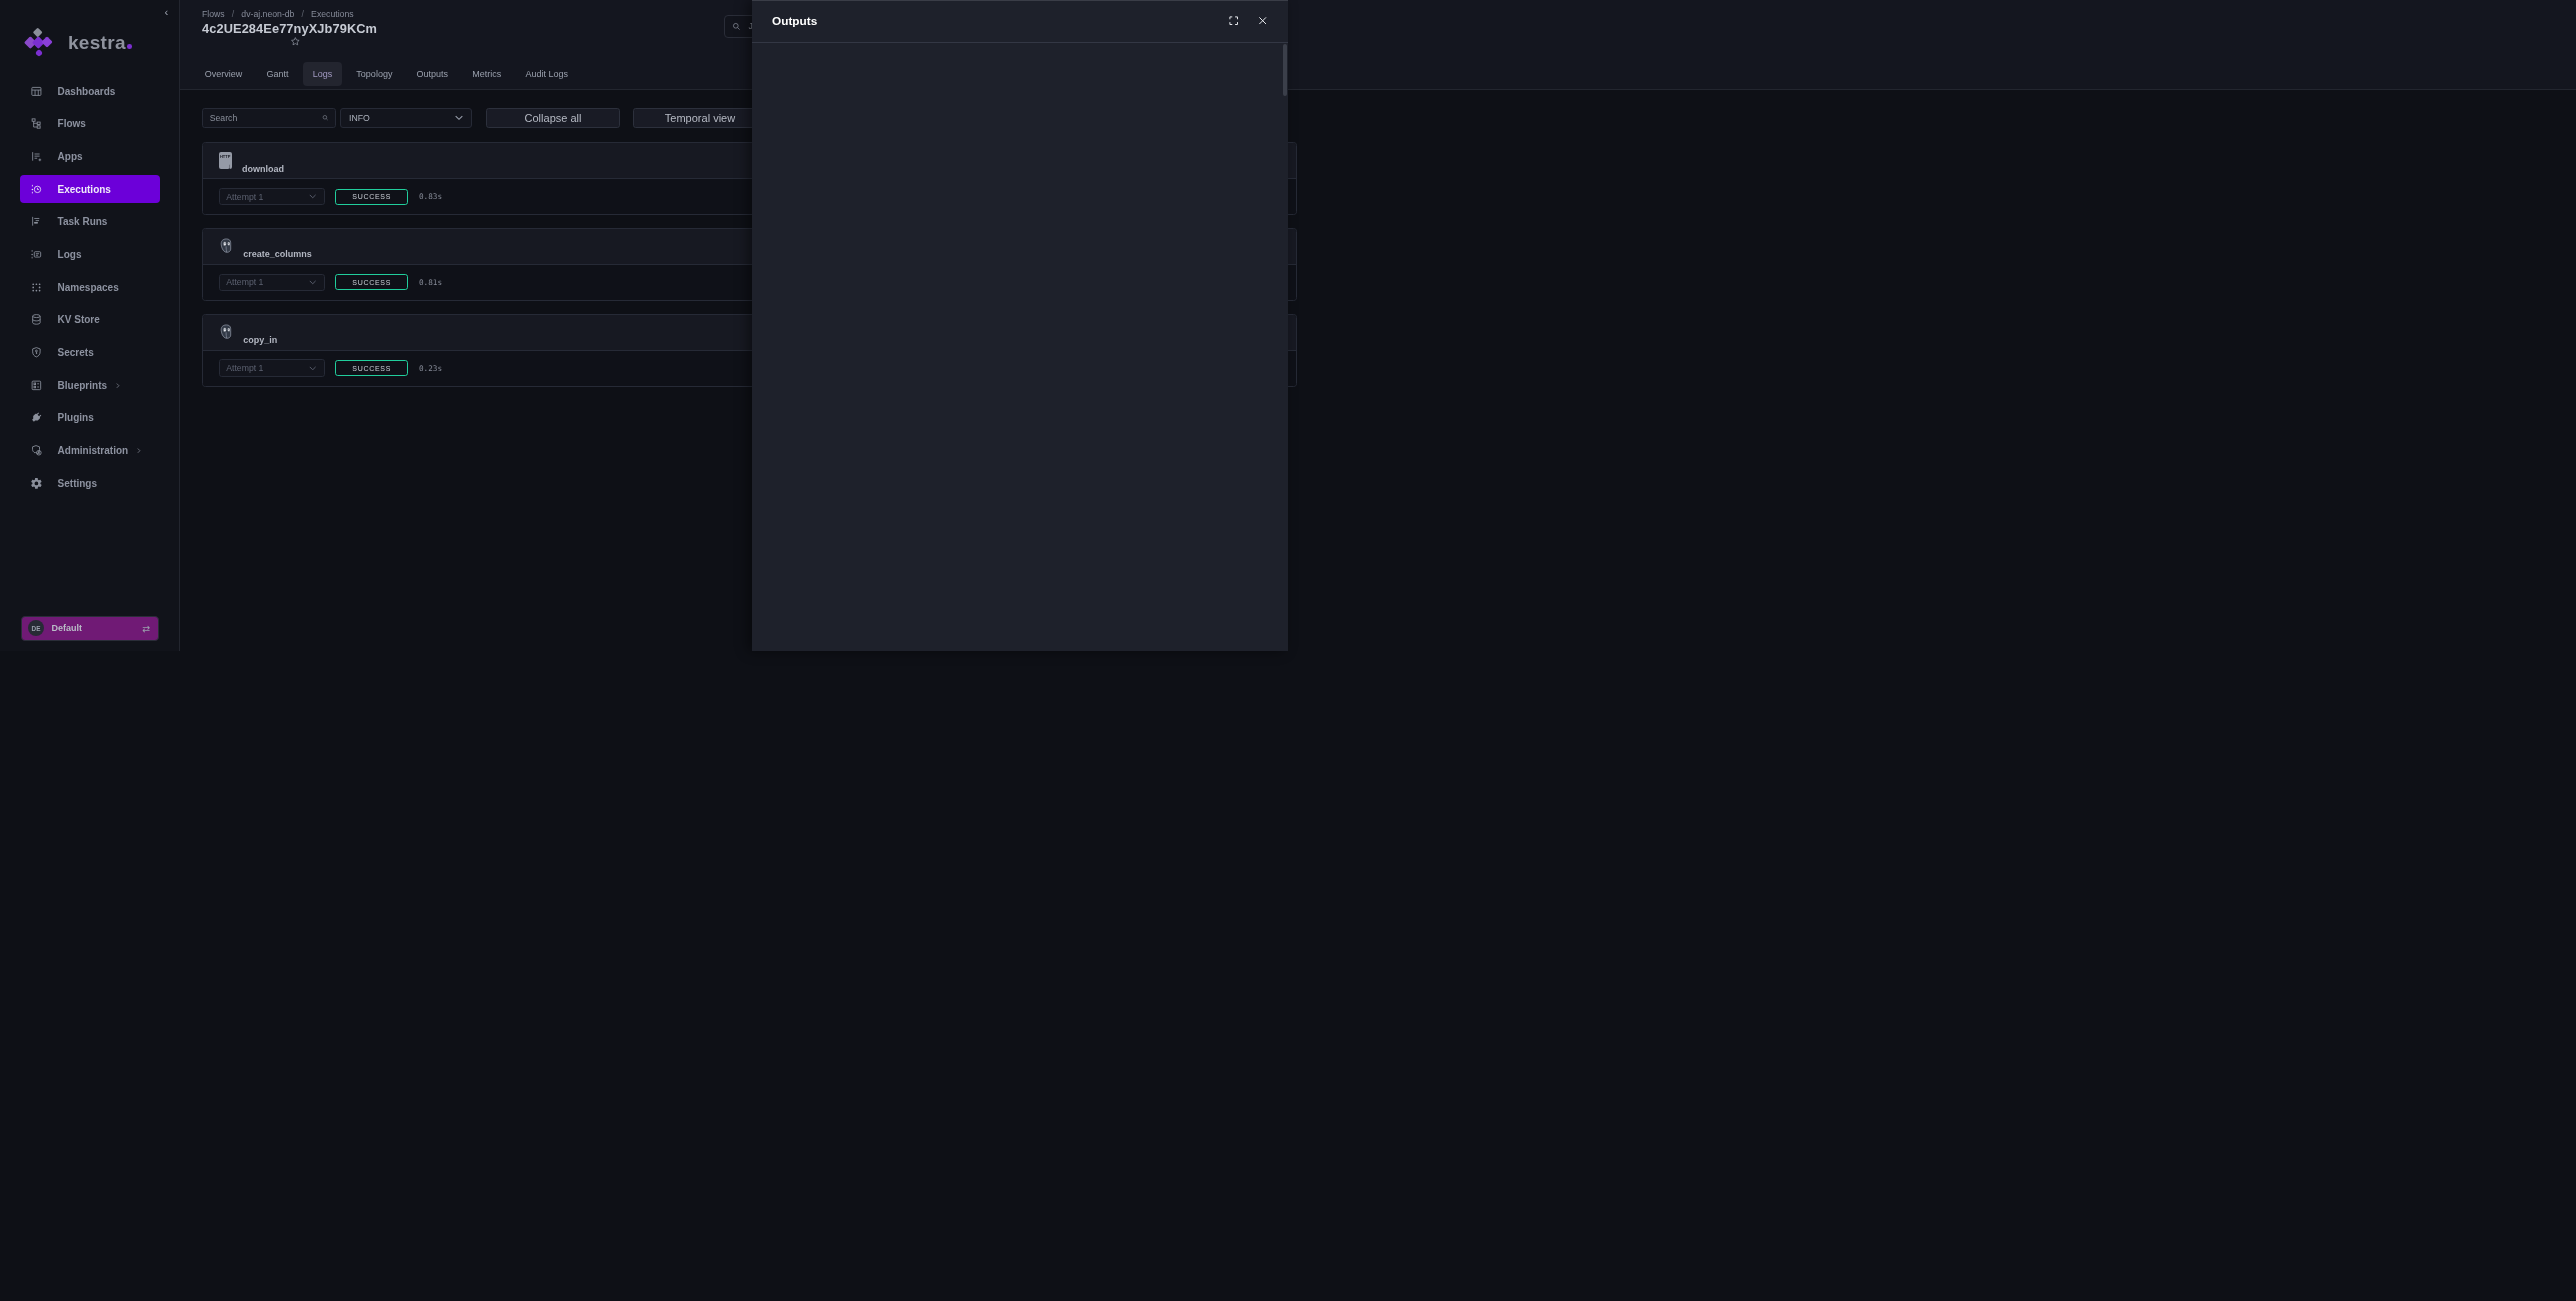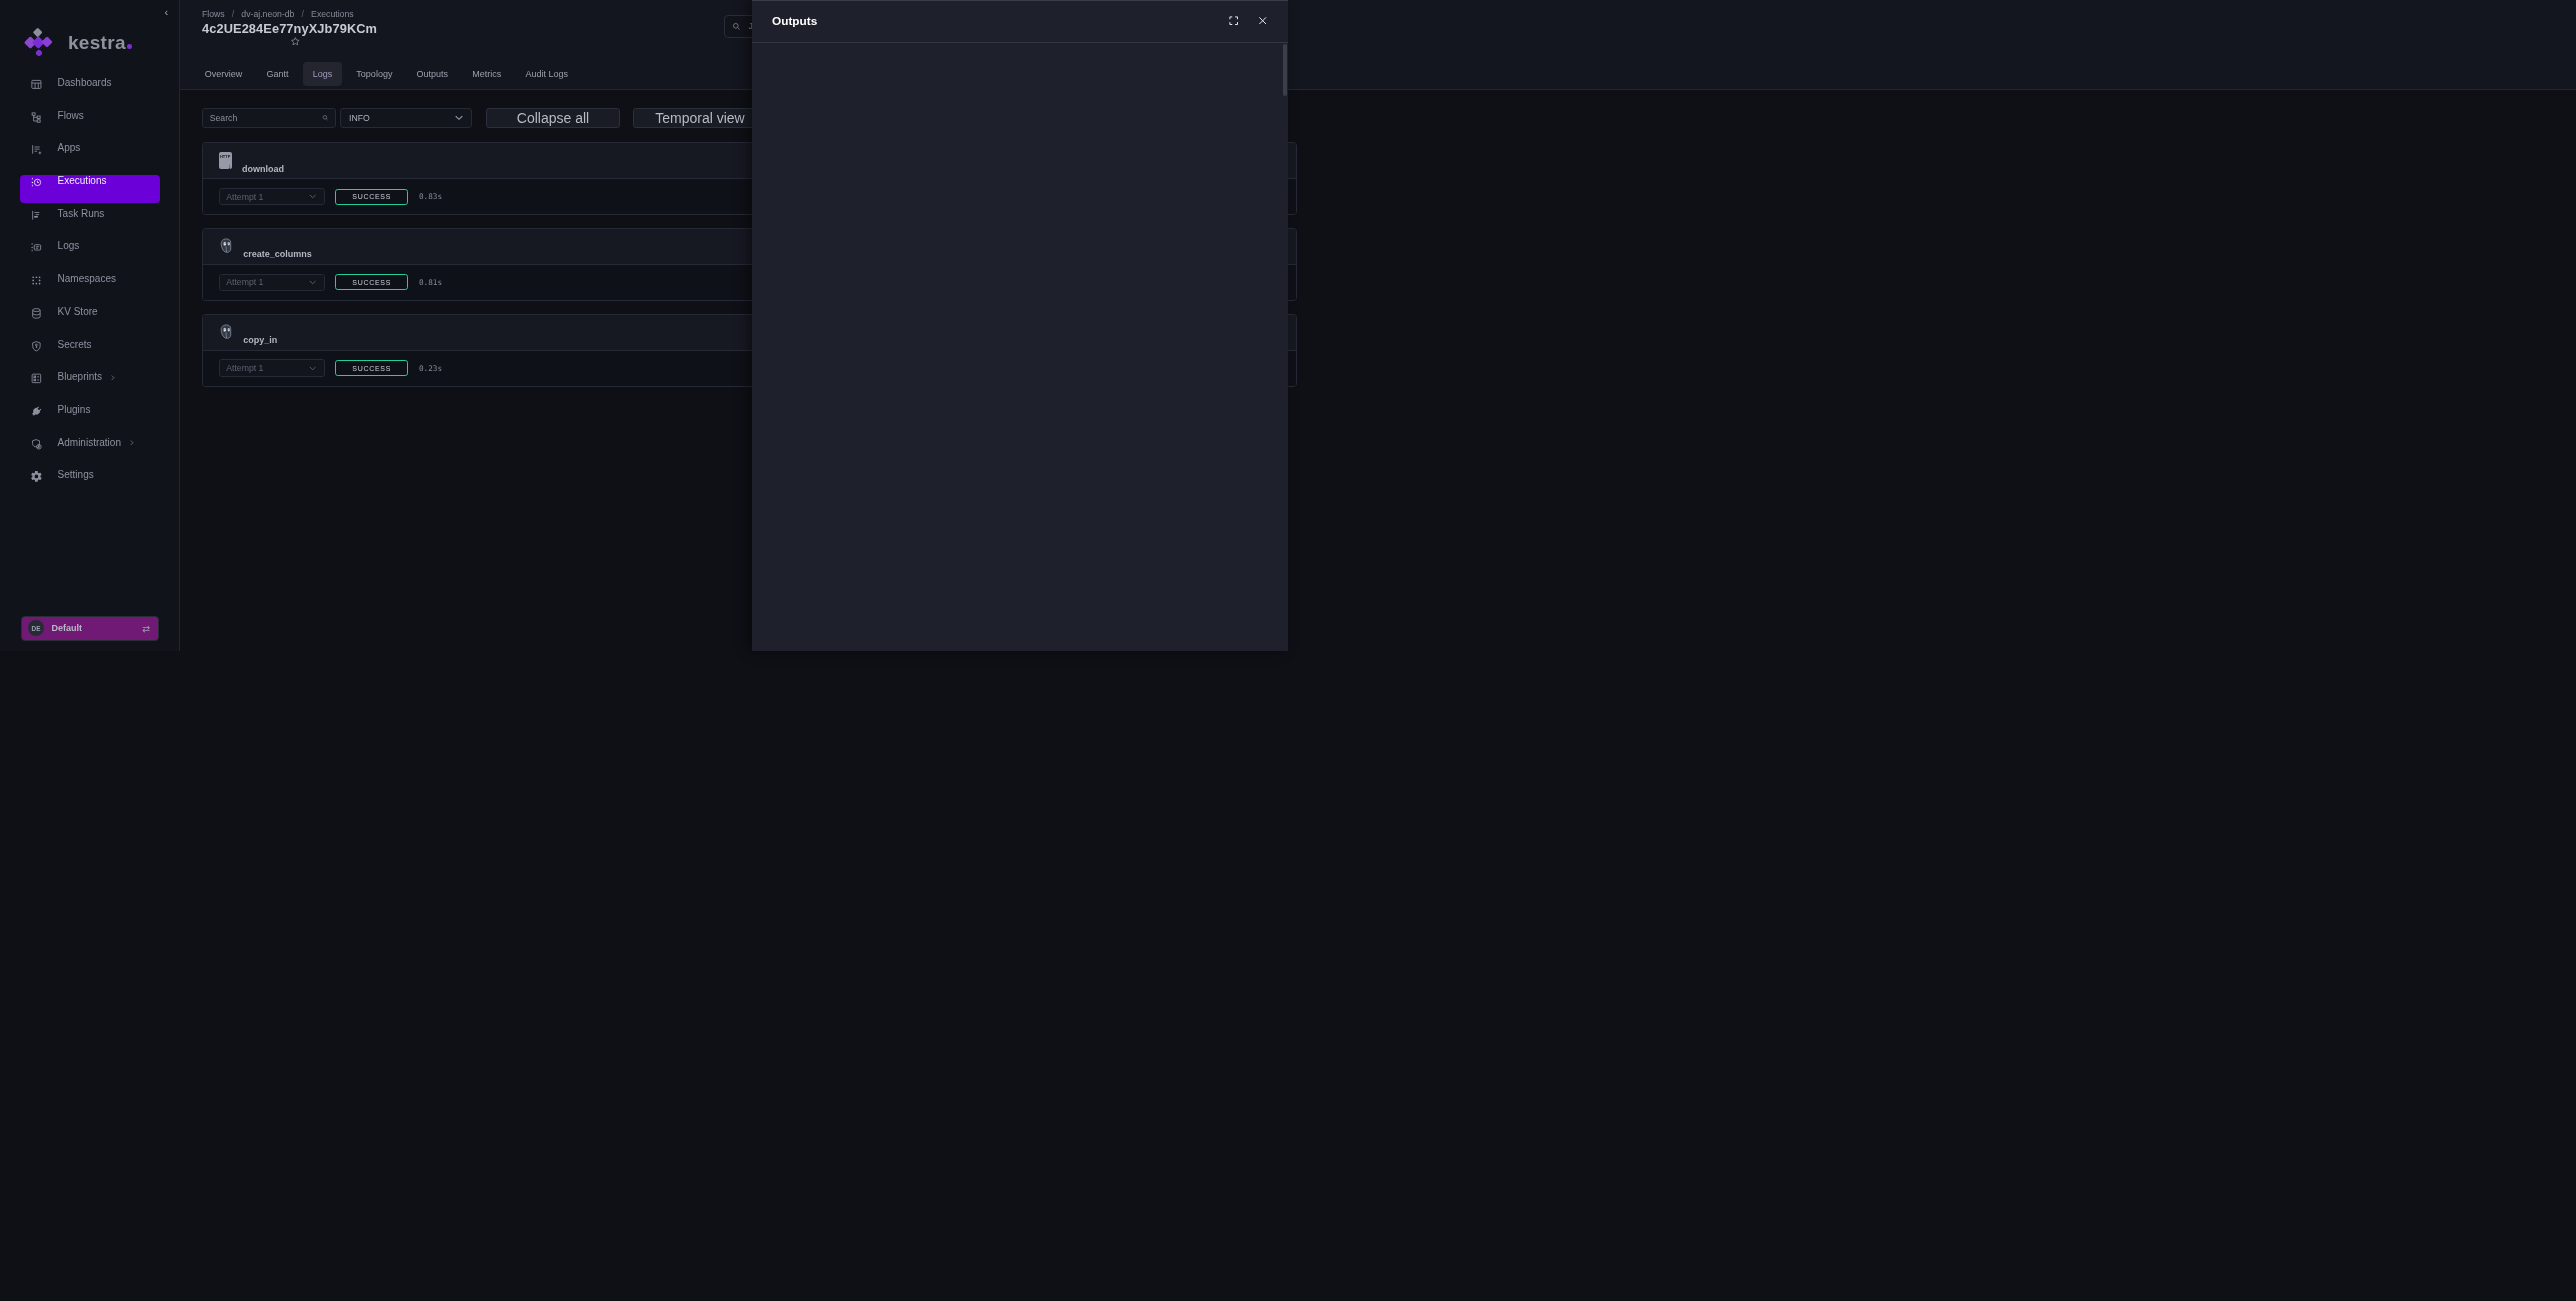--- a/index.html
+++ b/index.html
@@ -18,22 +18,22 @@
   .d1 { left:8px; top:1.3px;  background:#8b8f9a; width:7.4px; height:7.4px; }
   .d2 { left:0px;  top:10px; background:#8a49c9; }
   .d3 { left:8.7px; top:10px; background:#7b2fd0; }
   .d4 { left:17.5px; top:10px; background:#8a3fd8; width:8px; height:8px; }
   .d5 { left:10px; top:21.5px; background:#7b2fd0; width:6px; height:6px; border-radius:50%; }
   .logo-text { font-size:19px; font-weight:bold; color:#8f939e; letter-spacing:0.3px; }
   .logo-dot { display:inline-block; width:4.7px; height:4.7px; border-radius:50%;
               background:#7b2fd0; margin-left:1.3px; }
 
   .nav { position:absolute; top:77px; left:20px; width:140px; }
-  .nav-item { height:28px; margin-bottom:4.7px; display:flex; 
-              padding-left:9.4px; border-radius:4px; cursor:pointer; }
+  .nav-item { height:28px; margin-bottom:4.7px; display:flex; align-items:center;
+              padding-left:9.4px; border-radius:4px; cursor:pointer;font-weight:bold; }
   .nav-item .ni { width:14.8px; height:14.8px; display:flex; align-items:center; justify-content:center; }
   .nav-item svg { stroke:#8b909c; }
   .nav-item .fillicon path { fill:#8b909c; stroke:none; }
   .nav-label { margin-left:13.4px; font-size:10px; color:#8d92a0; white-space:nowrap; }
   .nav-item.active { background:#6c00d9; }
   .nav-item.active svg { stroke:#e8e2f5; }
   .nav-item.active .nav-label { color:#efeaf8; }
   .nav-chevron { margin-left:6.7px; color:#8d92a0; }
 
   .tenant { position:absolute; left:21px; bottom:10px; width:138px; height:25.5px;
@@ -70,21 +70,21 @@
   .search-box { left:22px; width:134px; background:#13151d; border:0.7px solid #262a36;
                 border-radius:2.7px; display:flex; align-items:center; padding:0 6.7px; }
   .search-box input { flex:1; background:transparent; border:none; outline:none;
                       color:#c6cad3; font-size:8.7px; font-family:"Liberation Sans",sans-serif; }
   .search-box input::placeholder { color:#8b909c; }
   .level-select { left:160px; width:132px; background:#13151d; border:0.7px solid #262a36;
                   border-radius:3px; display:flex; align-items:center; padding:0 8px;
                   color:#adb2bd; font-size:8.7px; cursor:pointer; }
   .level-select .lbl { flex:1; }
   .btn { background:#191b25; border:0.7px solid #2c303c; border-radius:2.7px;
-         color:#b6bac4; font-size:14px; display:flex; align-items:center;
+         color:#b6bac4; font-size:11px; display:flex; align-items:center;
          justify-content:center; cursor:pointer; }
   .btn-collapse { left:306px; width:134px; }
   .btn-temporal { left:453px; width:134px; }
 
   .cards { position:absolute; left:21.5px; top:52px; width:1095px; }
   .card { border:0.7px solid #262a36; border-radius:3.4px; margin-bottom:12.8px; overflow:hidden; }
   .card-head { height:35px; background:#171922; display:flex; align-items:center;
                padding-left:16px; gap:10px; }
   .task-name { font-size:9px; font-weight:bold; color:#b3b7c2;margin-top:16px; }
   .http-icon { width:13.4px; height:17.5px; background:#959aa6; border-radius:2px;

